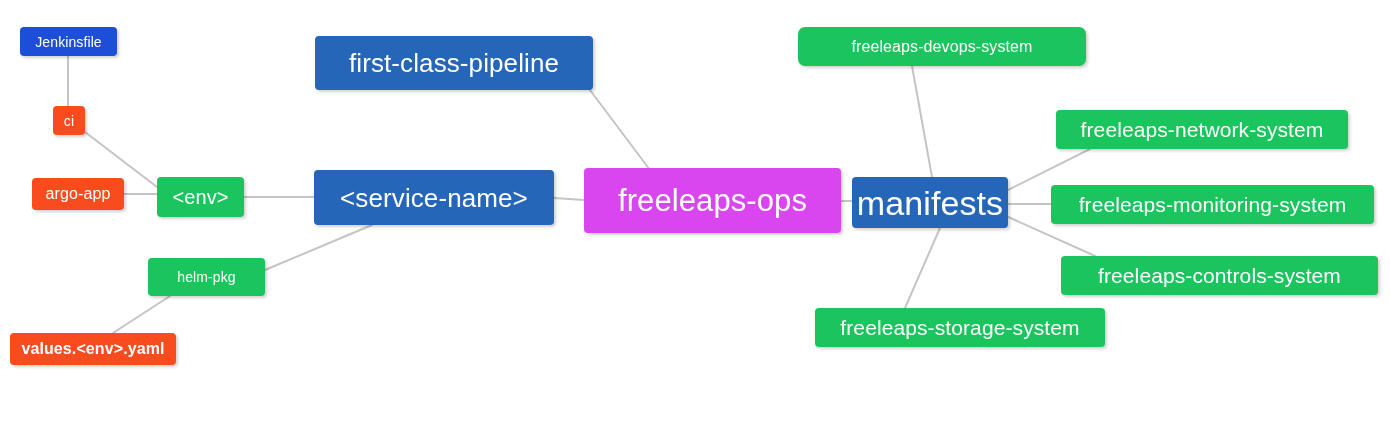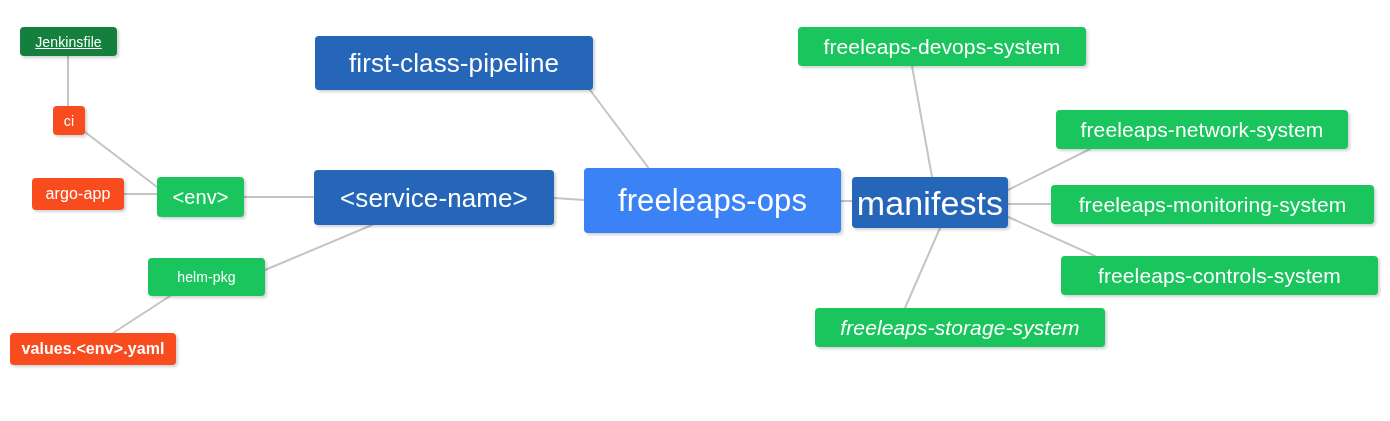--- a/index.html
+++ b/index.html
@@ -32,24 +32,24 @@
     justify-content: center;
     box-sizing: border-box;
     color: #ffffff;
     border-radius: 4px;
     white-space: nowrap;
     line-height: 1;
     box-shadow: 2px 2px 3px rgba(0,0,0,0.18);
     z-index: 2;
     letter-spacing: 0.1px;
   }
-  .node-root   { background: #3b82f6; }
+  .node-root   { background: #d946ef; }
   .node-blue   { background: #2566b8; }
   .node-green  { background: #1bc55e; }
-  .node-orange { background: #15803d; text-decoration: underline; }
+  .node-orange { background: #1d4ed8; }
   .node-red    { background: #f94c1e; }
 </style>
 </head>
 <body>
 
 <div id="mindmap">
   <svg id="edge-layer" viewBox="0 0 1390 421" width="1390" height="421">
       <line x1="584" y1="200" x2="554" y2="198" stroke="#c4c4c4" stroke-width="2" stroke-linecap="round"></line>
       <line x1="650" y1="170" x2="590" y2="90" stroke="#c4c4c4" stroke-width="2" stroke-linecap="round"></line>
       <line x1="841" y1="201" x2="852" y2="201" stroke="#c4c4c4" stroke-width="2" stroke-linecap="round"></line>
@@ -69,19 +69,19 @@
       <div class="node node-root" style="left: 584px; top: 168px; width: 257px; height: 65px; font-size: 31px;">freeleaps-ops</div>
       <div class="node node-blue" style="left: 314px; top: 170px; width: 240px; height: 55px; font-size: 26px;">&lt;service-name&gt;</div>
       <div class="node node-blue" style="left: 315px; top: 36px; width: 278px; height: 54px; font-size: 26px;">first-class-pipeline</div>
       <div class="node node-blue" style="left: 852px; top: 177px; width: 156px; height: 51px; font-size: 34px;">manifests</div>
       <div class="node node-green" style="left: 157px; top: 177px; width: 87px; height: 40px; font-size: 20px;">&lt;env&gt;</div>
       <div class="node node-red" style="left: 53px; top: 106px; width: 32px; height: 29px; font-size: 14px;">ci</div>
       <div class="node node-orange" style="left: 20px; top: 27px; width: 97px; height: 29px; font-size: 14px;">Jenkinsfile</div>
       <div class="node node-red" style="left: 32px; top: 178px; width: 92px; height: 32px; font-size: 16px;">argo-app</div>
       <div class="node node-green" style="left: 148px; top: 258px; width: 117px; height: 38px; font-size: 14px;">helm-pkg</div>
       <div class="node node-red" style="left: 10px; top: 333px; width: 166px; height: 32px; font-size: 16px; font-weight: bold;">values.&lt;env&gt;.yaml</div>
-      <div class="node node-green" style="left: 798px; top: 27px; width: 288px; height: 39px; font-size: 21px;">freeleaps-devops-system</div>
+      <div class="node node-green" style="left: 798px; top: 27px; width: 288px; height: 39px; font-size: 16px; border-radius: 7px;">freeleaps-devops-system</div>
       <div class="node node-green" style="left: 1056px; top: 110px; width: 292px; height: 39px; font-size: 21px;">freeleaps-network-system</div>
       <div class="node node-green" style="left: 1051px; top: 185px; width: 323px; height: 39px; font-size: 21px;">freeleaps-monitoring-system</div>
       <div class="node node-green" style="left: 1061px; top: 256px; width: 317px; height: 39px; font-size: 21px;">freeleaps-controls-system</div>
-      <div class="node node-green" style="left: 815px; top: 308px; width: 290px; height: 39px; font-size: 21px; font-style: italic;">freeleaps-storage-system</div>
+      <div class="node node-green" style="left: 815px; top: 308px; width: 290px; height: 39px; font-size: 21px;">freeleaps-storage-system</div>
     </div>
 </div>
 
 </body></html>

